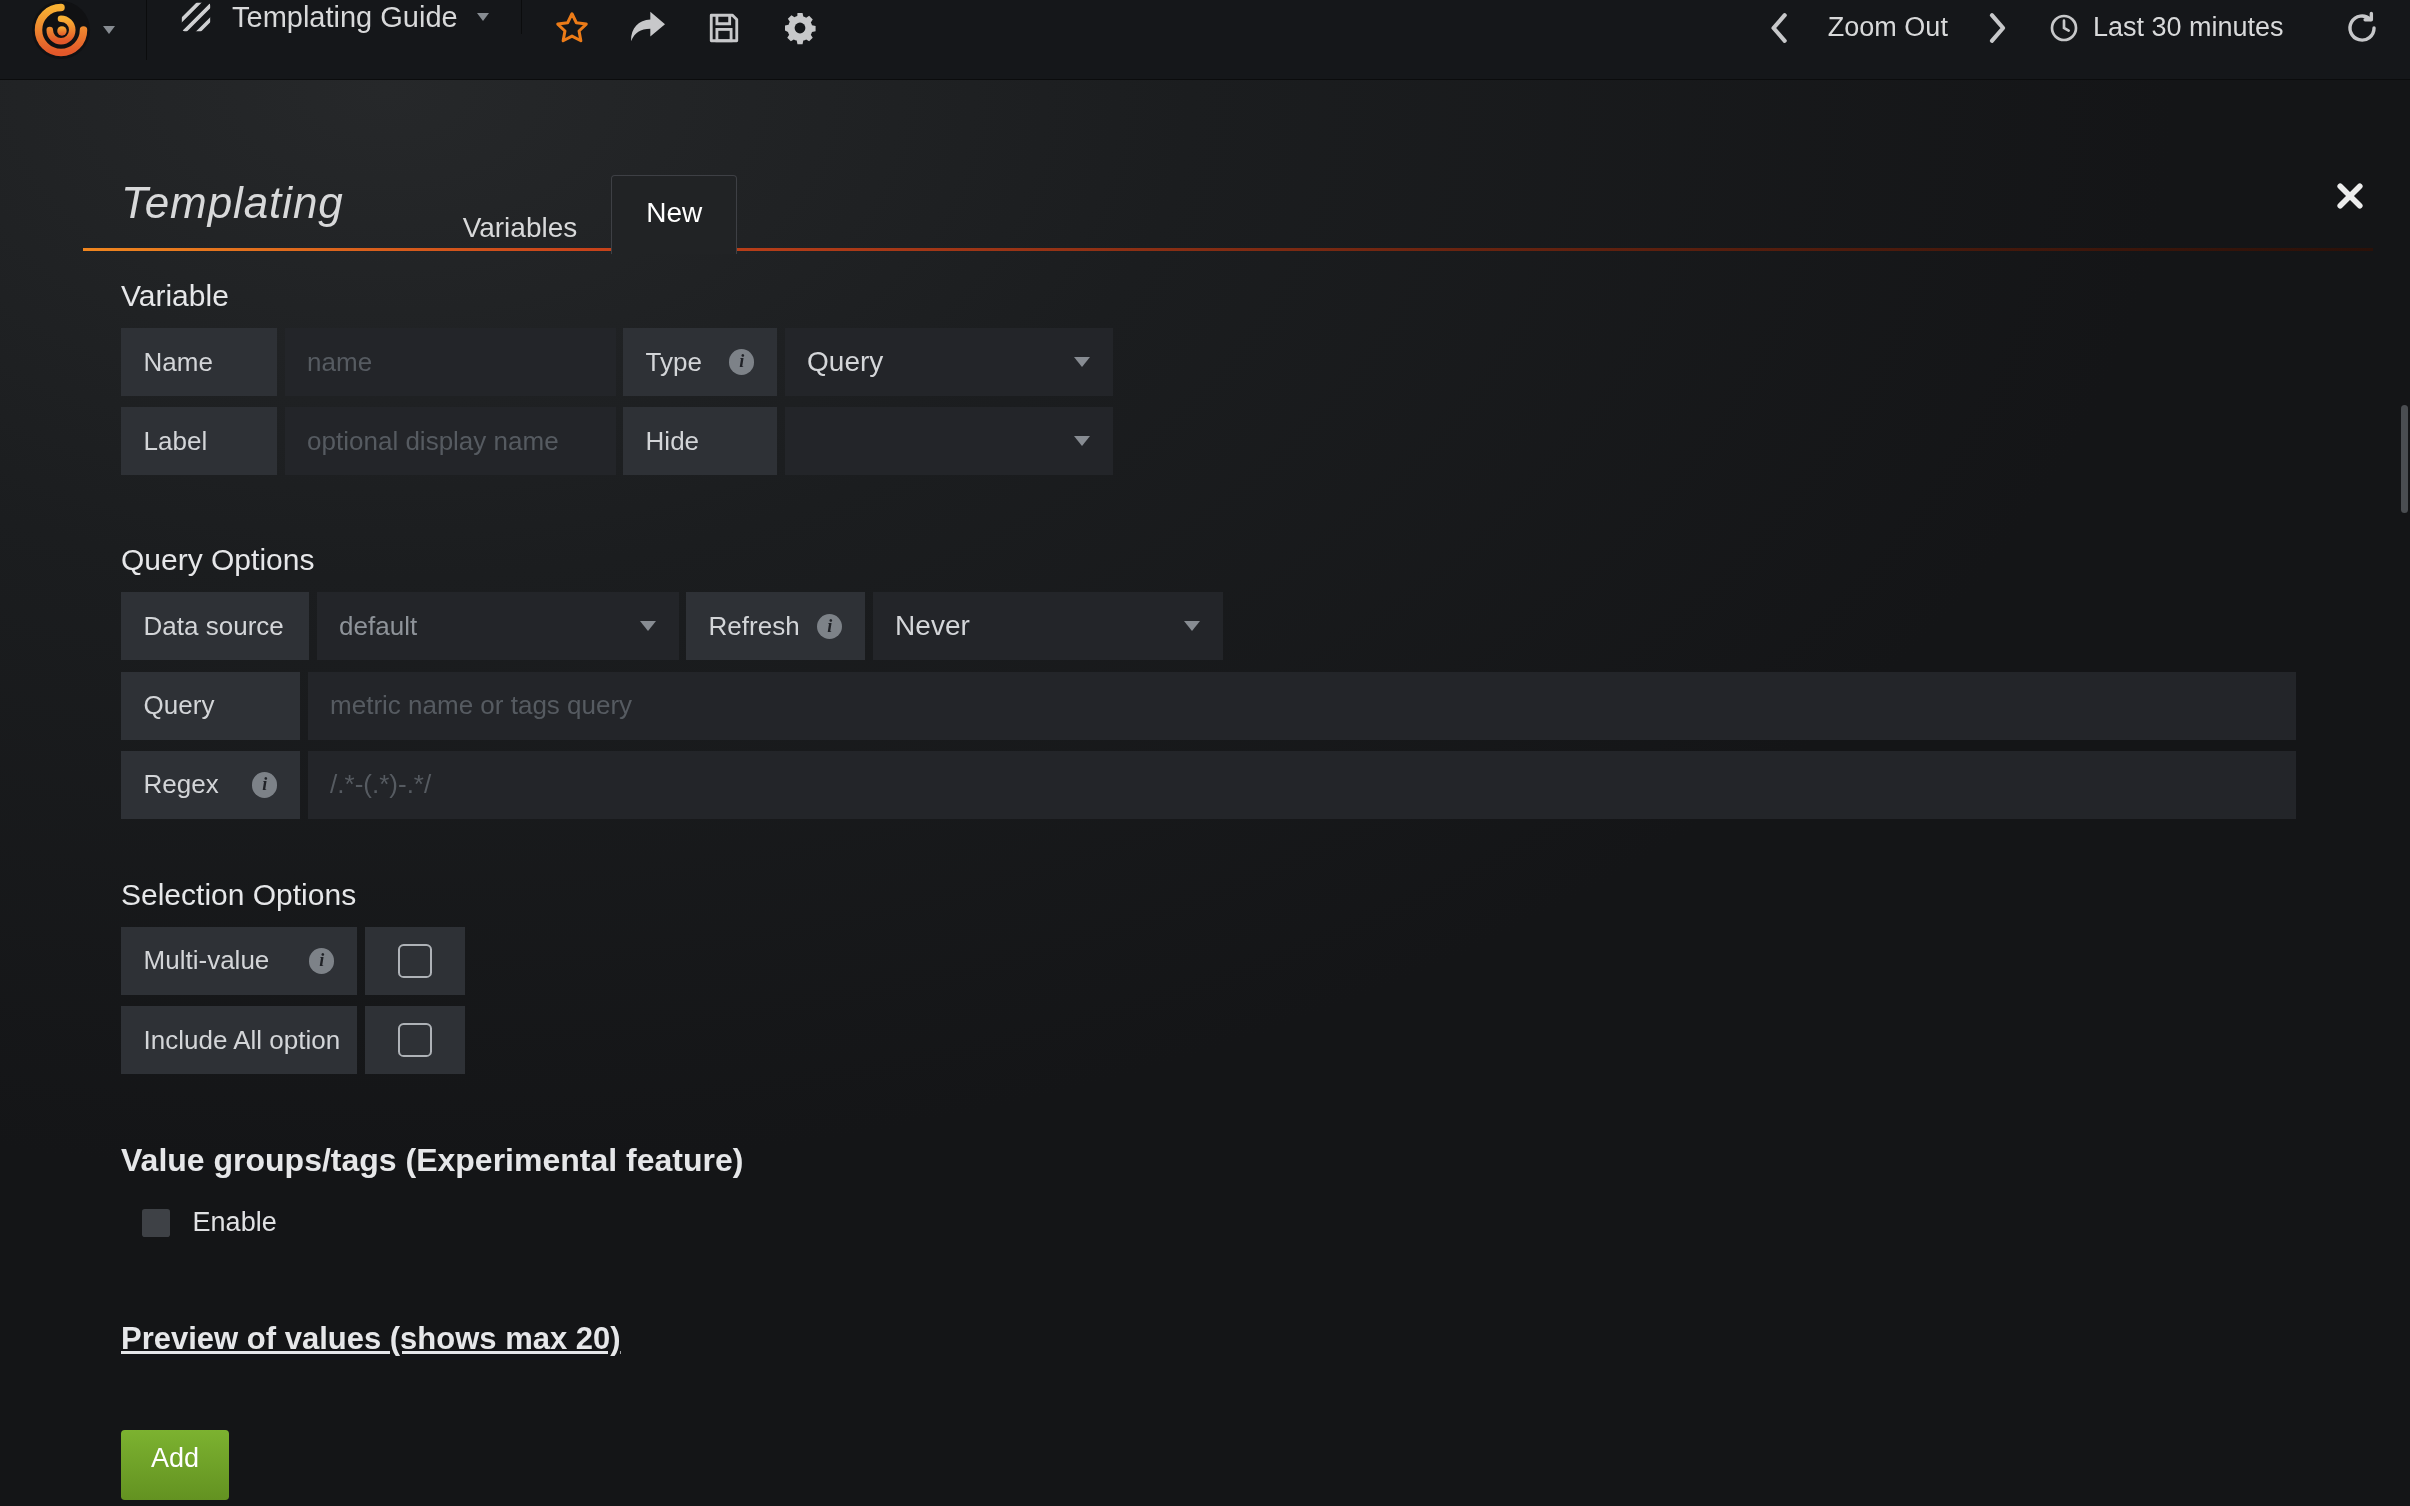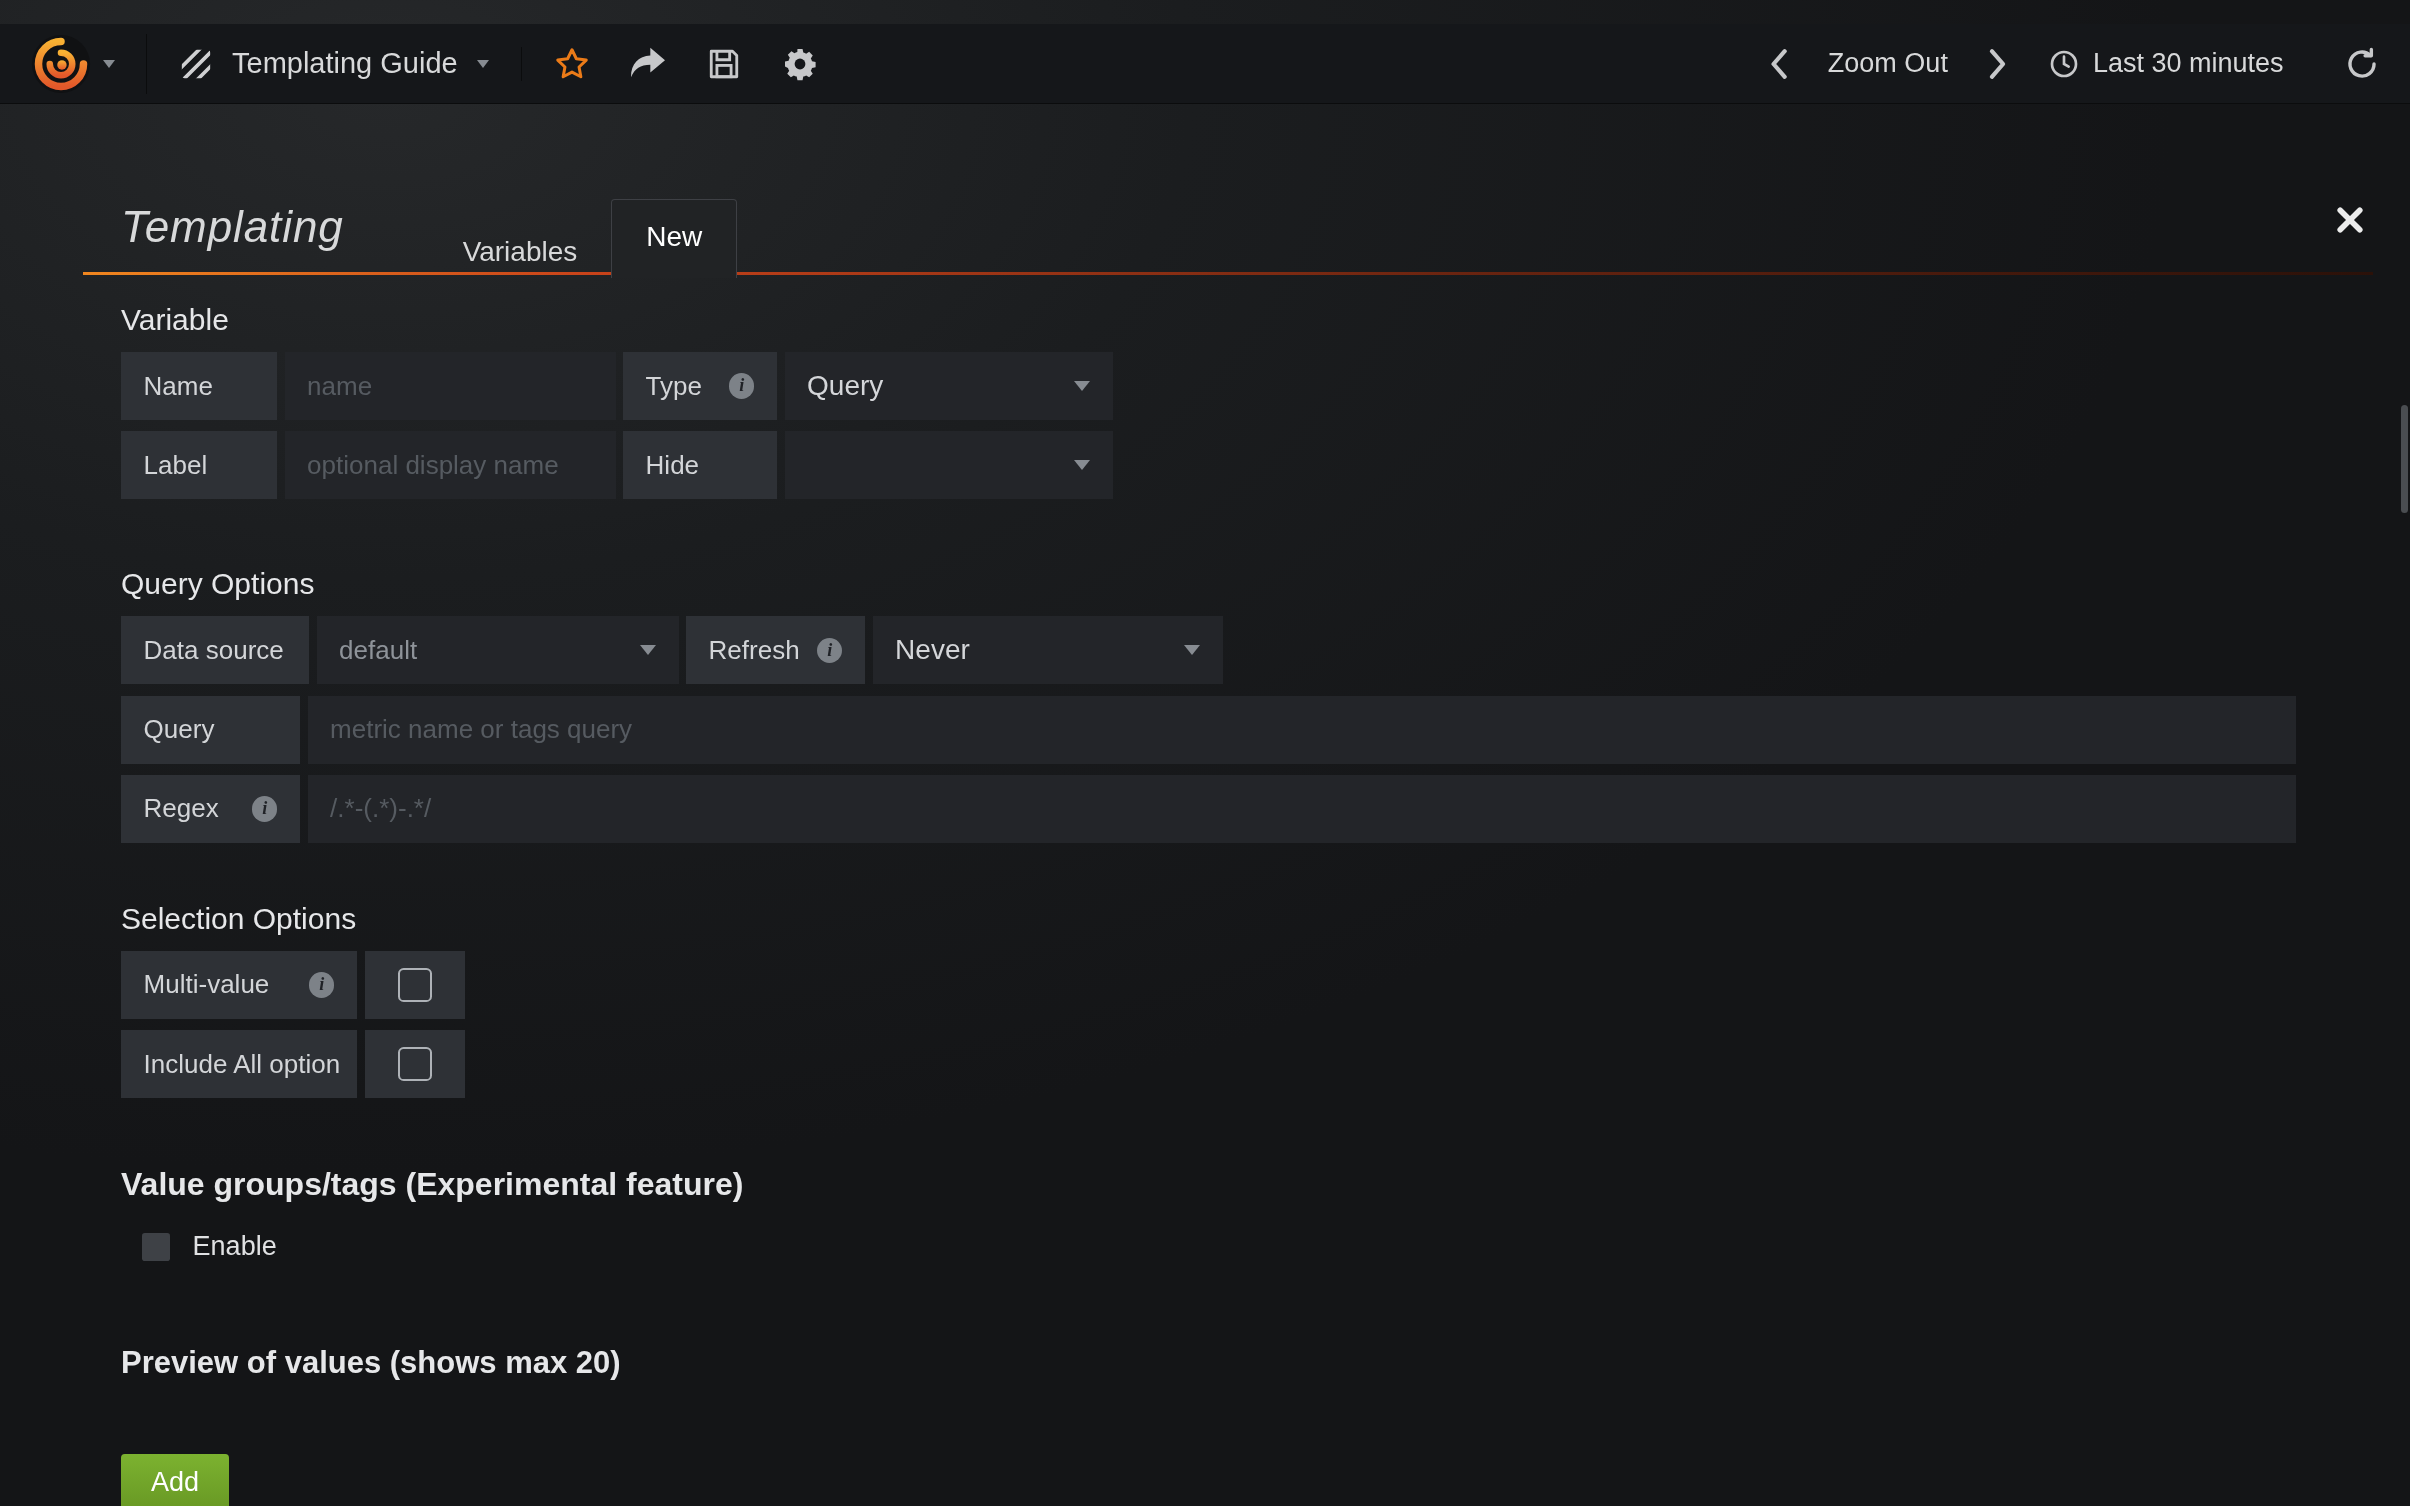--- a/index.html
+++ b/index.html
@@ -7,23 +7,22 @@
   body {
     font-family:"Liberation Sans", sans-serif;
     color:#d8d9da;
     background:#151618;
     background:radial-gradient(ellipse 1789px 1083px at 16% 6%, #26282a 0%, #1b1d1f 45%, #141517 100%);
   }
   button { font-family:inherit; }
 
   
   .navbar {
-    height:80px; background:#15171a; display:flex; align-items:center;
+    height:80px; background:#15171a; display:flex; align-items:flex-start;
     border-bottom:0.9px solid #0b0c0d;
-    margin-top:24px;
   }
   .nav-logo-block {
     width:147px; display:flex; align-items:center; justify-content:center; gap:11.3px;
     border-right:0.9px solid #0b0c0d; cursor:pointer;
   }
   .nav-dash {
     display:flex; align-items:center; gap:19px; padding:0 32px;
     border-right:0.9px solid #0b0c0d; cursor:pointer;
   }
   .dash-title { font-size:29px; color:#d8d9da; }
@@ -68,21 +67,21 @@
     padding:5.6px; z-index:2;
   }
 
   
   .form-area { margin-left:38px; }
   .section-heading { font-size:30px; font-weight:500; color:#e6e7e9; margin:0 0 15px; }
   .sh-variable  { margin-top:28px; }
   .sh-query     { margin-top:68px; }
   .sh-selection { margin-top:59px; }
   .sh-groups    { margin-top:68px; font-size:32px; font-weight:600; margin-bottom:0; }
-  .sh-preview   { margin-top:83px; font-size:31px; font-weight:600; }
+  .sh-preview   { margin-top:83px; font-size:31px; font-weight:600;text-decoration:underline; }
 
   .gf-row { display:flex; align-items:stretch; margin-bottom:11.3px; }
   .gf-row.wide { width:2175px; }
   .gf-label {
     background:#2e3136; height:68px; display:flex; align-items:center;
     padding:0 22.6px; font-size:26px; color:#d3d5d8; margin-right:7.5px; white-space:nowrap;
   }
   .gf-label.with-info { justify-content:space-between; }
   .info-icon {
     width:25.4px; height:25.4px; border-radius:50%; background:#7d8288; color:#202227;

